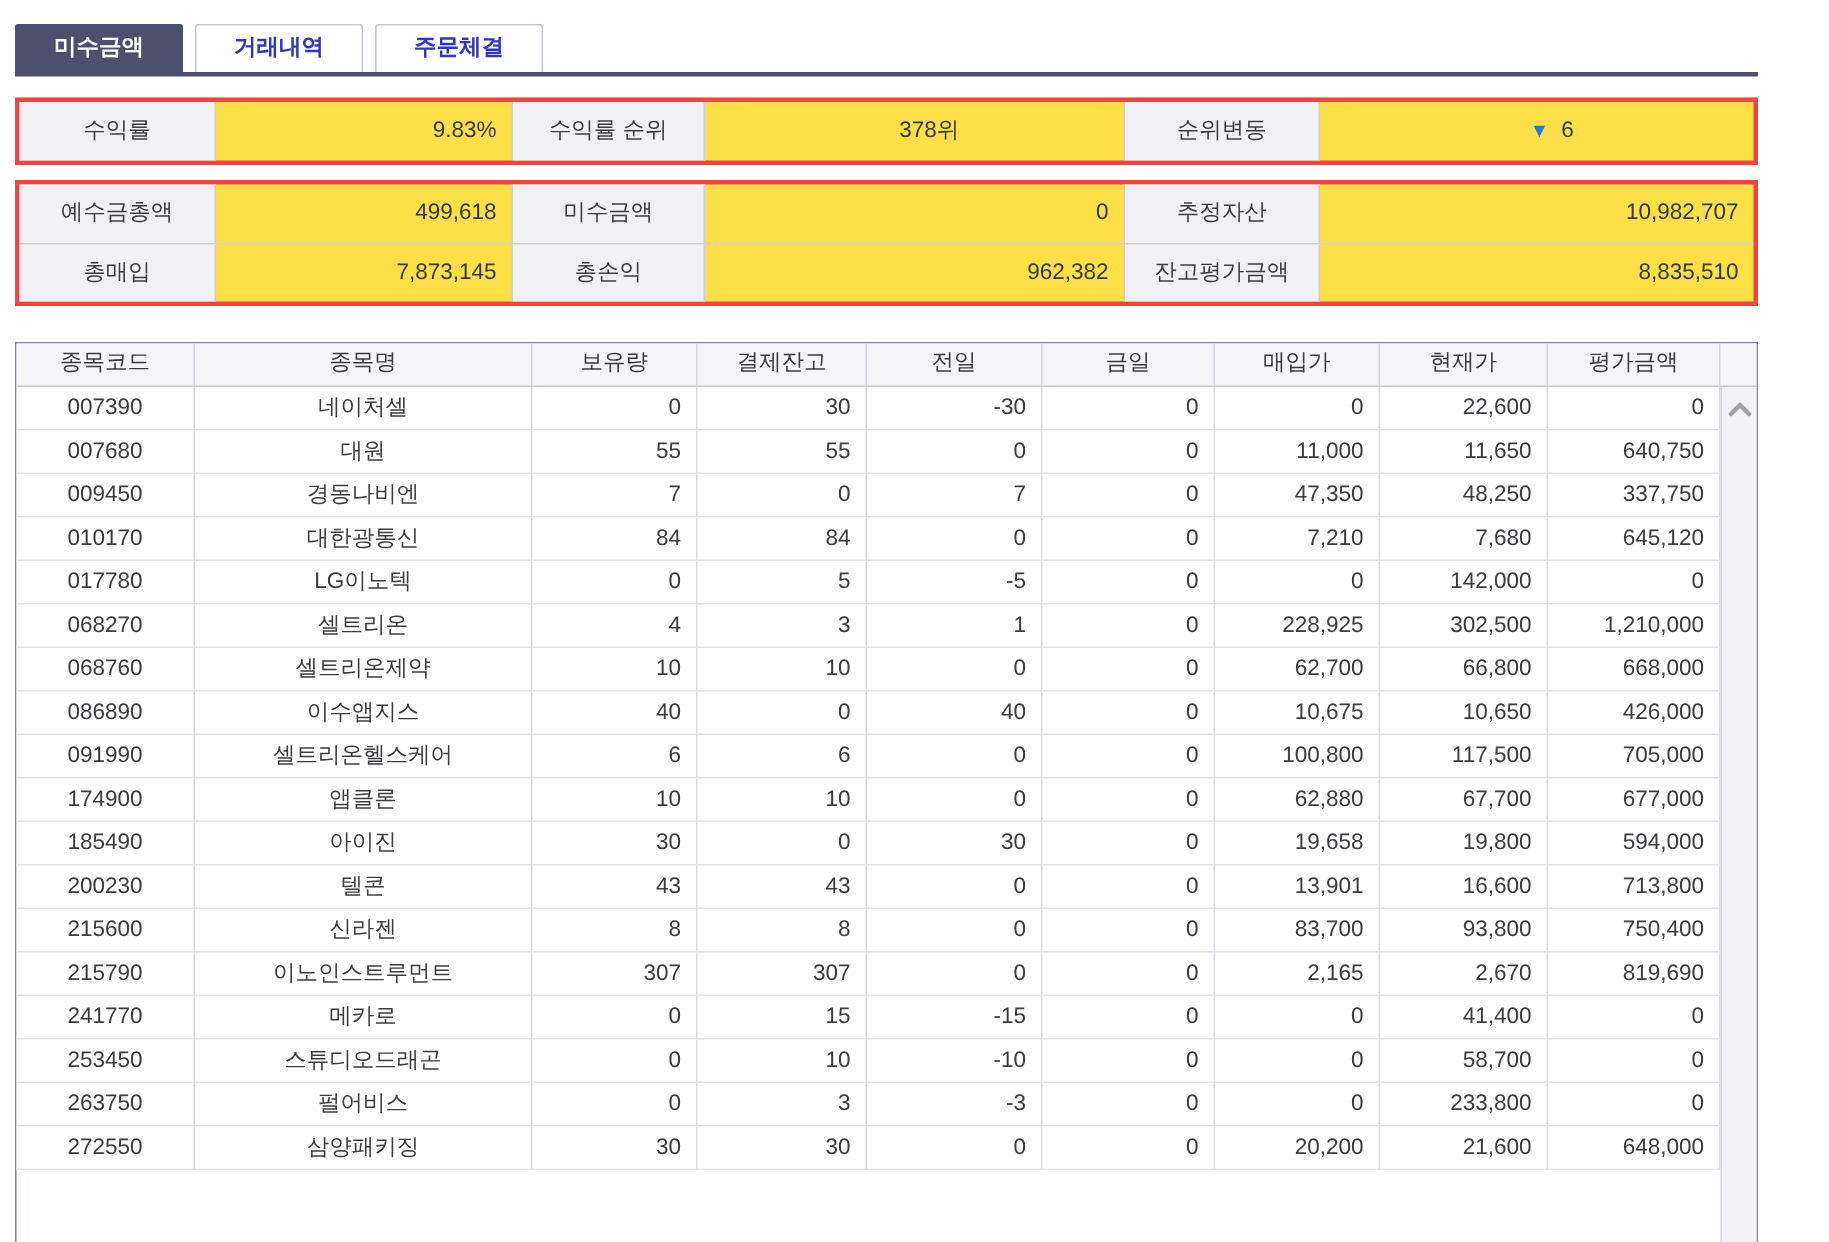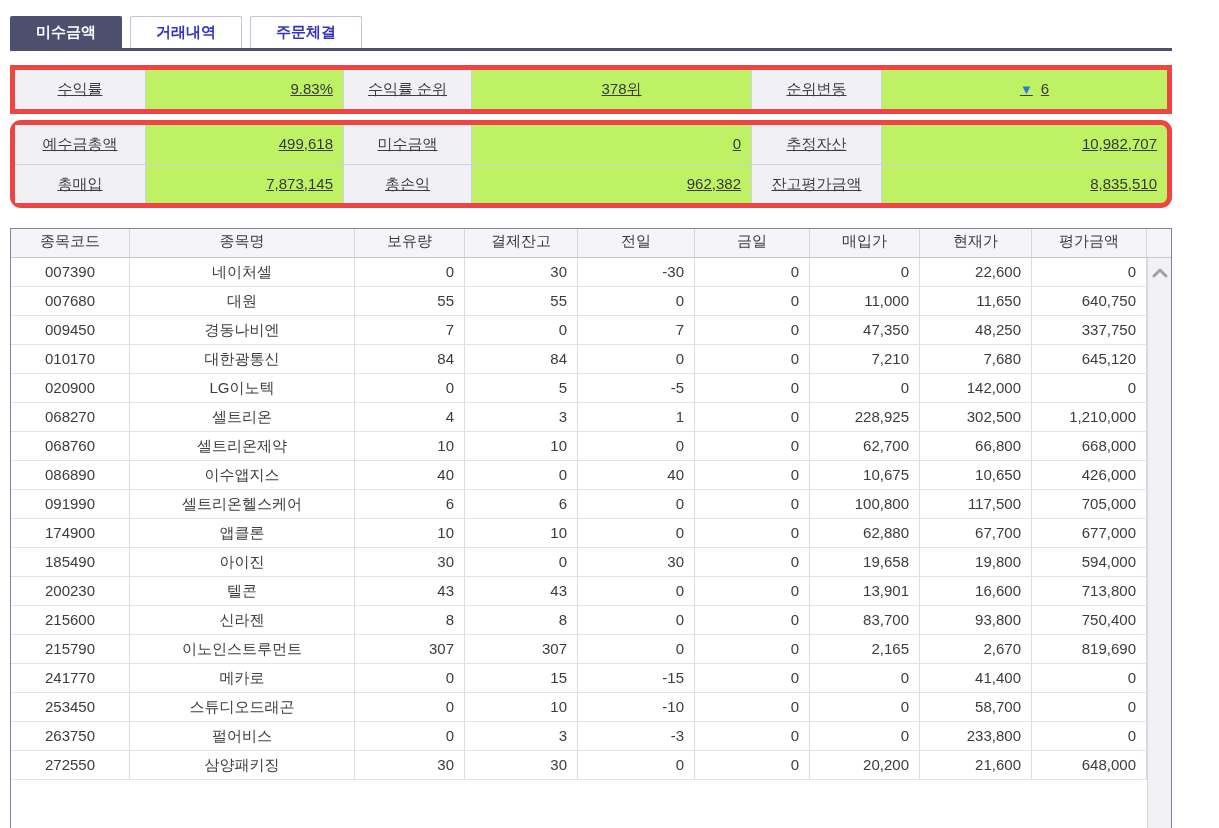--- a/index.html
+++ b/index.html
@@ -27,24 +27,24 @@
     background: #4c506e; color: #ffffff; border-color: #4c506e;
   }
   .tab-underline {
     position: absolute; top: 48px; left: 0; width: 1162px; height: 3px;
     background: #4c506e;
   }
 
   
   .sbox {
     position: absolute; left: 0; width: 1162px;
-    border: 5px solid #ef4444; background: #bef264; text-decoration: underline;
+    border: 3px solid #ef4444; background: #fde047;
   }
   .sbox-rank { top: 65px; }
-  .sbox-account { top: 120px; border-radius: 11px; }
+  .sbox-account { top: 120px; }
   .srow {
     display: grid;
     grid-template-columns: 131px 198px 128px 280px 130px 1fr;
     height: 39px; line-height: 38px;
   }
   .srow + .srow { border-top: 1px solid #cdd0dd; }
   .scell { border-right: 1px solid #cdd0dd; overflow: hidden; white-space: nowrap; }
   .scell:last-child { border-right: none; }
   .slabel { background: #f1f1f5; text-align: center; color: #3c3c40; }
   .svalue { text-align: right; padding-right: 10px; color: #38383c; }
@@ -190,21 +190,21 @@
           <div class="td c-num">84</div>
           <div class="td c-num">84</div>
           <div class="td c-num">0</div>
           <div class="td c-num">0</div>
           <div class="td c-num">7,210</div>
           <div class="td c-num">7,680</div>
           <div class="td c-num">645,120</div>
         </div>
 
         <div class="trow">
-          <div class="td c-center">020900</div>
+          <div class="td c-center">017780</div>
           <div class="td c-center">LG이노텍</div>
           <div class="td c-num">0</div>
           <div class="td c-num">5</div>
           <div class="td c-num">-5</div>
           <div class="td c-num">0</div>
           <div class="td c-num">0</div>
           <div class="td c-num">142,000</div>
           <div class="td c-num">0</div>
         </div>
 

